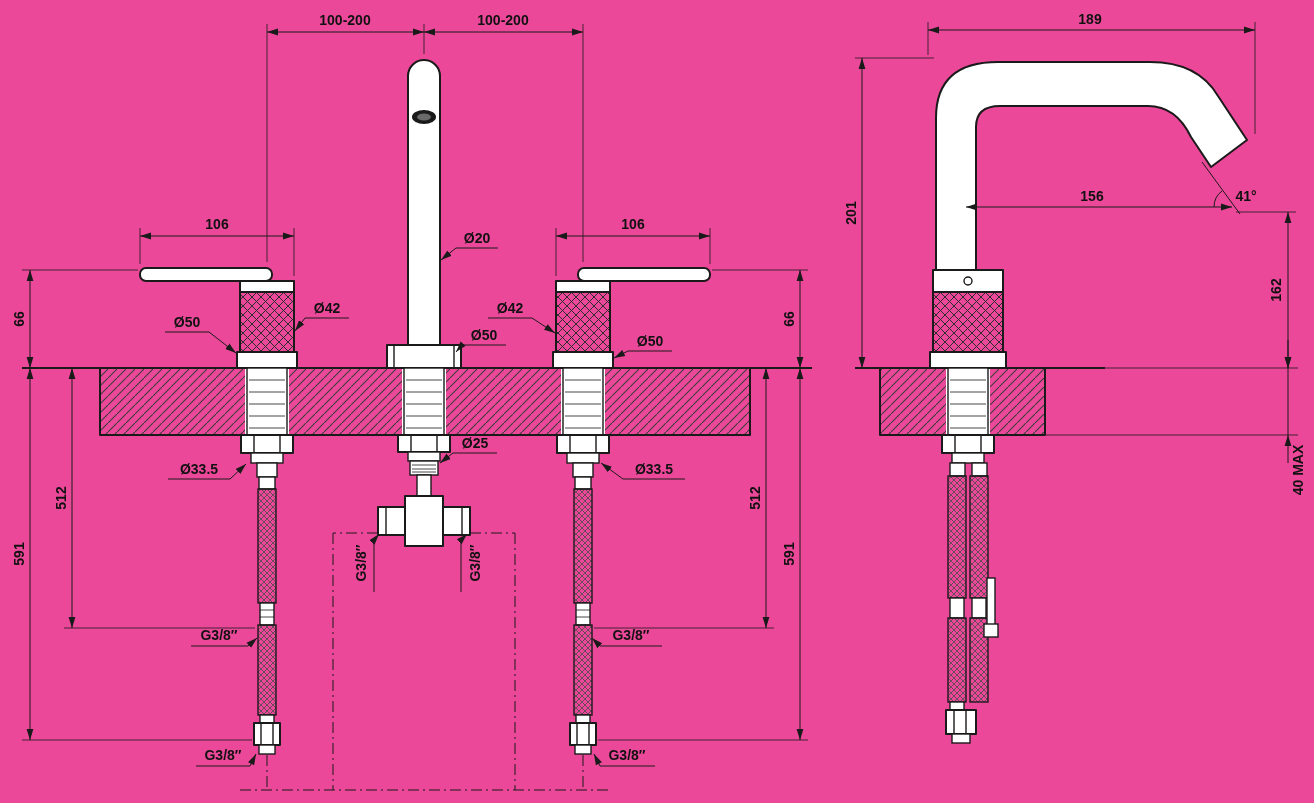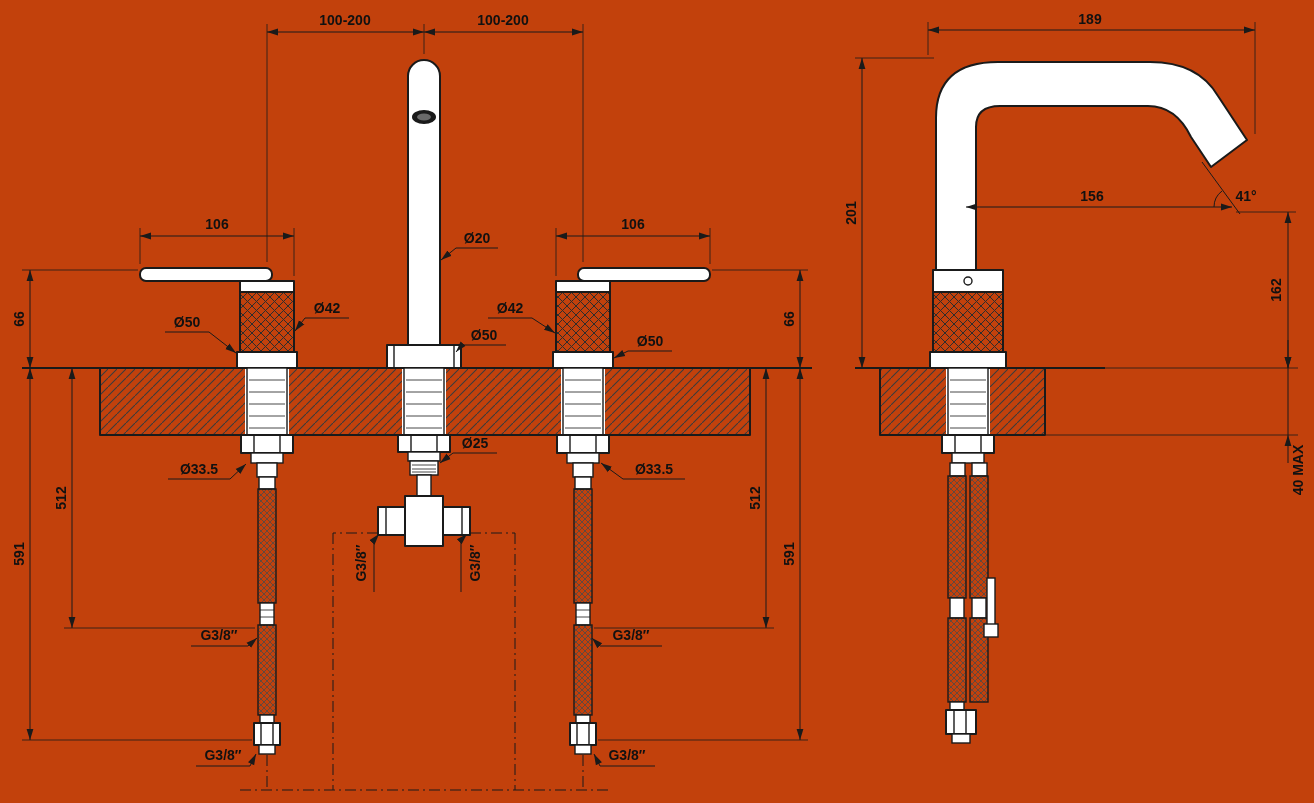--- a/index.html
+++ b/index.html
@@ -1,16 +1,16 @@
 <!DOCTYPE html>
 <html><head>
 <meta charset="utf-8">
 <style>
   html,body{margin:0;padding:0;background:#ffffff;}
-  .stage{width:1314px;height:803px;background:#c2410c;position:relative;font-family:"Liberation Sans",sans-serif;}
+  .stage{width:1314px;height:803px;background:#ec4899;position:relative;font-family:"Liberation Sans",sans-serif;}
   svg{display:block;}
   .ln2{stroke:#1a1a1a;stroke-width:2;fill:none;stroke-linejoin:round;}
   .ln{stroke:#1a1a1a;stroke-width:1.4;fill:none;}
   .thin{stroke:#1a1a1a;stroke-width:0.8;fill:none;}
   .dim{stroke:#1a1a1a;stroke-width:1;fill:none;}
   .dashdot{stroke-dasharray:11 4 2 4;}
   .wfill{fill:#ffffff;}
   .hfill{fill:url(#hatch);}
   .kfill{fill:url(#knurl);}
   .bfill{fill:url(#braid);}

